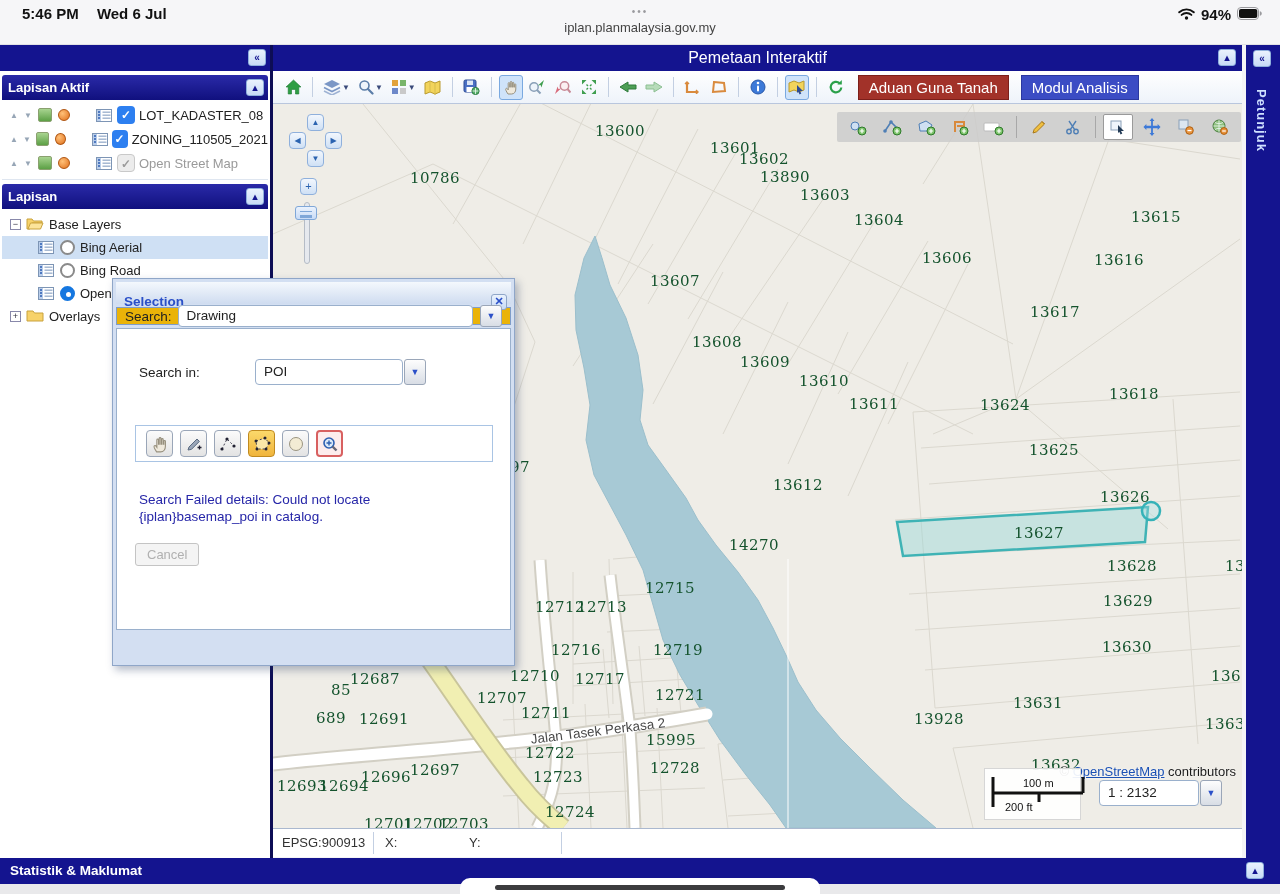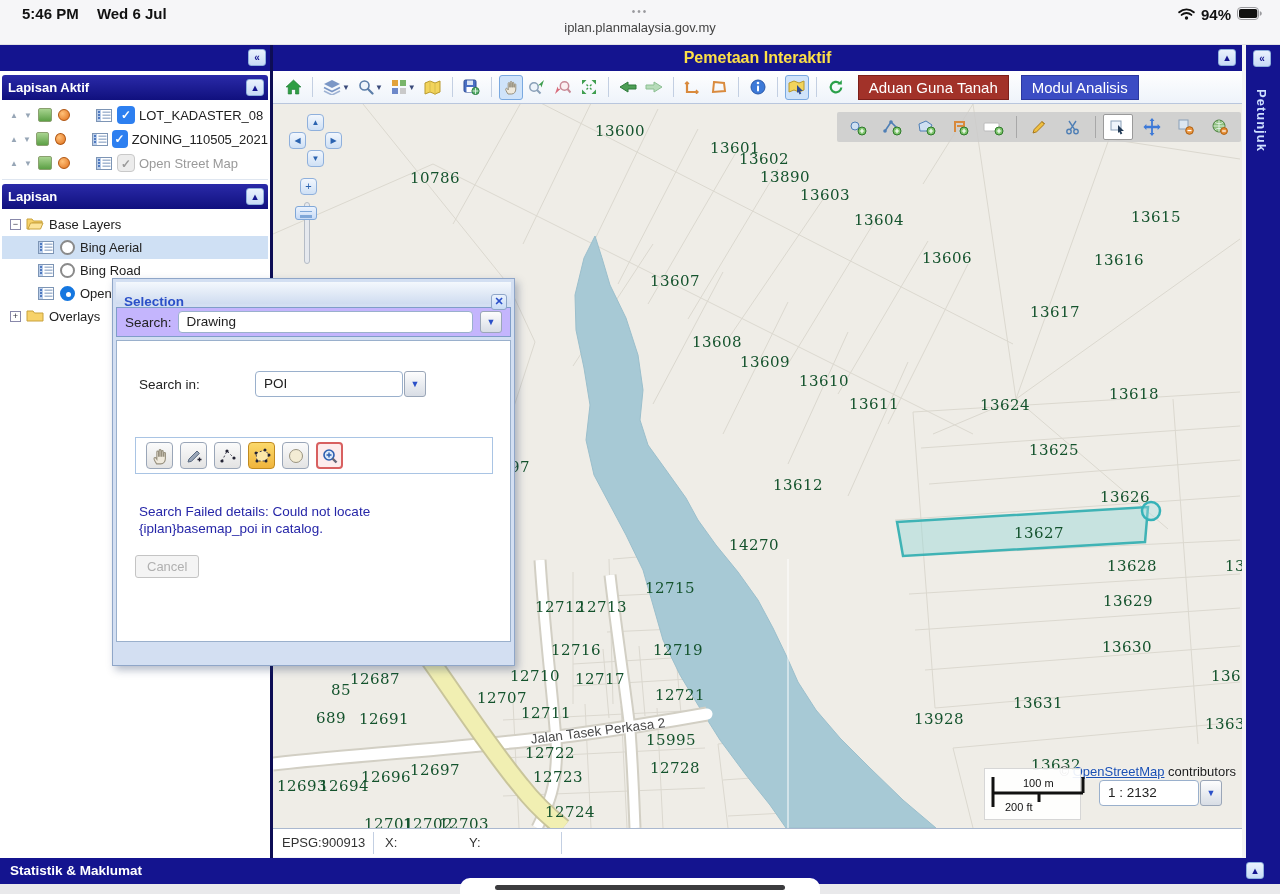--- a/index.html
+++ b/index.html
@@ -37,21 +37,21 @@
   .pm-box{width:11px;height:11px;border:1px solid #88a;background:#fff;font-size:9px;line-height:9px;text-align:center;color:#334;}
   .bl-row{height:23px;display:flex;align-items:center;gap:5px;padding-left:36px;}
   .bl-row.hl{background:#cfe0f4;}
   .radio{width:15px;height:15px;border-radius:50%;border:2px solid #8a8a8a;background:#fff;position:relative;}
   .radio.on{border-color:#1577e0;background:#1577e0;}
   .radio.on::after{content:"";position:absolute;left:4px;top:4px;width:5px;height:5px;border-radius:50%;background:#fff;}
 
   
   .main{position:absolute;left:273px;top:45px;width:969px;height:812px;background:#fff;}
   .map-header{height:26px;background:#14148f;position:relative;}
-  .map-title{color:#fde047;font-size:16px;font-weight:bold;text-align:center;line-height:25px;}
+  .map-title{color:#ffffff;font-size:16px;font-weight:normal;text-align:center;line-height:25px;}
   .map-header .mini-btn{position:absolute;right:6px;top:4px;}
   .toolbar{height:33px;background:linear-gradient(#ffffff,#eef3fa);border-bottom:1px solid #b9c6dd;display:flex;align-items:center;padding-left:8px;gap:2px;}
   .tb-btn{min-width:24px;height:25px;display:flex;align-items:center;justify-content:center;border:1px solid transparent;border-radius:3px;padding:0 2px;cursor:pointer;}
   .tb-btn.active{background:#cfe3fa;border-color:#7aa9e0;}
   .tb-sep{width:1px;height:20px;background:#c3cfe2;margin:0 5px;}
   .caret{font-size:8px;color:#3a4a7a;margin-left:1px;}
   .btn-red{margin-left:8px;background:#a23229;border:1px solid #7c1f1a;color:#fff;font-size:15px;padding:3px 10px;cursor:pointer;}
   .btn-blue{margin-left:10px;background:#3b4cc4;border:1px solid #2a37a0;color:#fff;font-size:15px;padding:3px 10px;cursor:pointer;}
 
   .viewport{position:relative;width:969px;height:724px;background:#efede7;overflow:hidden;cursor:grab;}
@@ -95,21 +95,21 @@
   .bottom-bar{position:absolute;left:0;top:858px;width:1280px;height:26px;background:#14148f;color:#fff;font-size:13.5px;font-weight:bold;line-height:26px;padding-left:10px;}
   .bottom-bar .mini-btn{position:absolute;right:16px;top:4px;}
   .home-strip{position:absolute;left:0;top:884px;width:1280px;height:10px;background:#e9e9eb;}
   .home-pill{position:absolute;left:460px;top:878px;width:360px;height:16px;background:#fff;border-radius:10px 10px 0 0;z-index:5;}
   .home-indicator{position:absolute;left:495px;top:885px;width:290px;height:5px;border-radius:3px;background:#3c3c3e;z-index:6;}
 
   
   .dialog{position:absolute;left:112px;top:278px;width:403px;height:388px;background:#d3dff2;border:1px solid #8fa6c8;box-shadow:3px 4px 8px rgba(40,60,100,.35);z-index:50;padding:3px;}
   .dialog-title{height:22px;background:linear-gradient(#f4f8fd,#cfdcf0);display:flex;align-items:center;justify-content:space-between;padding:17px 4px 0 8px;color:#2b50c8;font-weight:bold;font-size:13.5px;}
   .close-btn{width:16px;height:16px;background:linear-gradient(#eaf2fd,#c8dbf6);border:1px solid #8fa6c8;border-radius:3px;color:#2b50c8;font-size:11px;font-weight:bold;line-height:13px;text-align:center;cursor:pointer;}
-  .search-row{margin-top:3px;background:#c4b5fd;border:1px solid #7f9dc9;height:30px;display:flex;align-items:center;padding:0 8px;gap:6px;font-size:13.5px;color:#222;}
+  .search-row{margin-top:3px;background:#eab308;border:1px solid #7f9dc9;height:18px;display:flex;align-items:center;padding:0 8px;gap:6px;font-size:13.5px;color:#222;}
   .combo-face.grow{flex:1;height:22px;line-height:20px;border-radius:4px;}
   .combo-arrow.sm{height:22px;line-height:20px;}
   .dialog-body{background:#fff;border:1px solid #9ab0cc;height:302px;margin-top:3px;position:relative;font-size:13.5px;color:#222;}
   .searchin-label{position:absolute;left:22px;top:36px;}
   .searchin-combo{position:absolute;left:138px;top:30px;display:flex;align-items:center;}
   .tools-box{position:absolute;left:18px;top:96px;width:358px;height:37px;border:1px solid #a9c4e4;display:flex;align-items:center;gap:7px;padding:0 10px;}
   .tool-btn{width:27px;height:27px;border:1px solid #9aa6b8;border-radius:4px;background:linear-gradient(#fbfbfb,#e3e3e3);display:flex;align-items:center;justify-content:center;cursor:pointer;}
   .tool-btn.on{background:linear-gradient(#fbd96b,#f0b43c);border-color:#c08a20;}
   .tool-btn.zoom{border:2px solid #d86060;background:#fdecec;}
   .error-text{position:absolute;left:22px;top:162px;width:352px;color:#2626a8;line-height:17px;}

